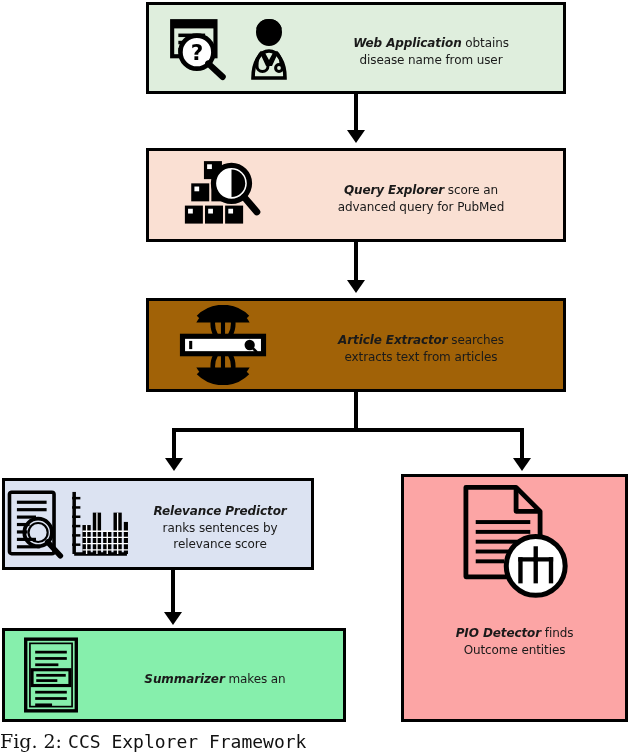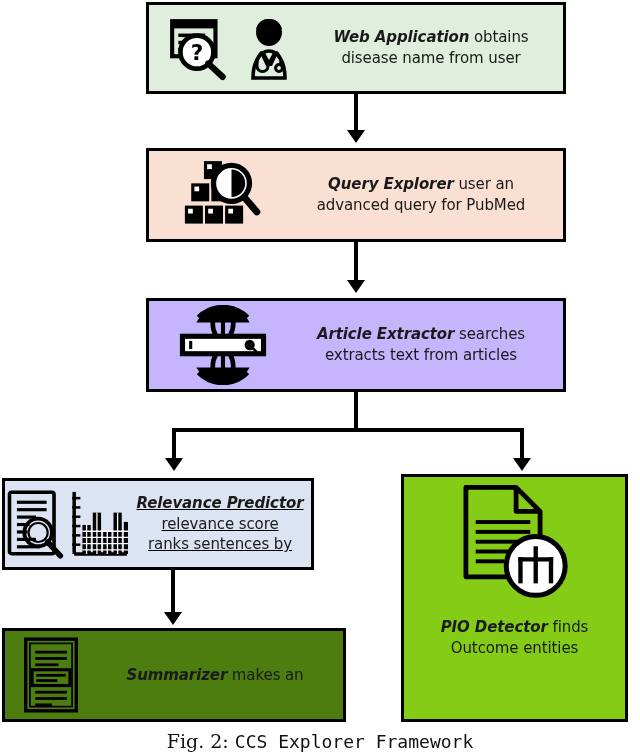--- a/index.html
+++ b/index.html
@@ -38,25 +38,26 @@
 
   .node-icon {
     flex: 0 0 auto;
     display: flex;
     align-items: center;
     justify-content: center;
   }
   .node-text {
     flex: 1 1 auto;
     text-align: center;
-    font-size: 15px;
+    font-size: 12px;
     line-height: 1.38;
     color: #1a1a1a;
     letter-spacing: -0.1px;
     padding: 0 4px;
+    margin-top: 8px;
   }
   .node-text.center-block {
     text-align: center;
   }
   .node-text b {
     font-style: italic;
     font-weight: bold;
   }
 
   
@@ -65,37 +66,36 @@
     background: #dfeedd;
     padding-left: 18px;
   }
   #node-query-generator {
     left: 146px; top: 148px; width: 420px; height: 94px;
     background: #fae0d3;
     padding-left: 18px;
   }
   #node-article-extractor {
     left: 146px; top: 298px; width: 420px; height: 94px;
-    background: #c4b5fd;
+    background: #a16207;
     padding-left: 18px;
   }
   #node-relevance-predictor {
     left: 2px; top: 478px; width: 312px; height: 92px;
     background: #dce3f2;
     padding-left: 0;
-    text-decoration: underline;
   }
   #node-summarizer {
     left: 2px; top: 628px; width: 344px; height: 94px;
-    background: #4d7c0f;
+    background: #86efac;
     padding-left: 10px;
   }
   #node-pio-detector {
     left: 401px; top: 474px; width: 227px; height: 248px;
-    background: #84cc16;
+    background: #fca5a5;
     padding: 6px 6px 10px 6px;
   }
 
   
   .vline {
     position: absolute;
     width: 4px;
     background: #000000;
   }
   .hline {
@@ -125,21 +125,21 @@
 
   #conn-3-line   { left: 171px; top: 570px; height: 42px; }
   #conn-3-arrow  { left: 164px; top: 612px; }
 
   
   #figure-caption {
     position: absolute;
     left: 0;
     top: 730px;
     width: 640px;
-    text-align: center;
+    text-align: left;
     font-family: "DejaVu Serif", serif;
     font-size: 19px;
     color: #111111;
     white-space: nowrap;
   }
   #figure-caption .mono {
     font-family: "DejaVu Sans Mono", monospace;
     font-size: 18px;
   }
 
@@ -197,21 +197,21 @@
         <rect x="21" y="44" width="17" height="17" fill="#000"></rect>
         <rect x="24" y="47" width="4.5" height="4.5" fill="#fff"></rect>
         <rect x="40" y="44" width="17" height="17" fill="#000"></rect>
         <rect x="43" y="47" width="4.5" height="4.5" fill="#fff"></rect>
         <circle cx="46" cy="23" r="17" fill="#fff" stroke="#000" stroke-width="5"></circle>
         <path d="M46 10a13 13 0 0 1 0 26z" fill="#000"></path>
         <line x1="58" y1="36" x2="70" y2="50" stroke="#000" stroke-width="6.5" stroke-linecap="round"></line>
       </svg>
     </div>
     <div class="node-text">
-      <div><b>Query Explorer</b><span> user an</span></div>
+      <div><b>Query Explorer</b><span> score an</span></div>
       <div>advanced query for PubMed</div>
     </div>
   </div>
 
   <div class="vline" id="conn-2-line"></div>
   <div class="arrowhead" id="conn-2-arrow"></div>
 
   <div class="node" id="node-article-extractor">
     <div class="node-icon" style="width:112px;">
       <svg width="96" height="80" viewBox="0 0 92 78" aria-hidden="true">
@@ -290,22 +290,22 @@
           <line x1="13" y1="58" x2="57" y2="58"></line>
           <line x1="17" y1="34" x2="17" y2="62"></line>
           <line x1="27" y1="22" x2="27" y2="62"></line>
           <line x1="37" y1="40" x2="37" y2="62"></line>
           <line x1="47" y1="22" x2="47" y2="62"></line>
         </g>
       </svg>
     </div>
     <div class="node-text">
       <div><b>Relevance Predictor</b></div>
+      <div>ranks sentences by</div>
       <div>relevance score</div>
-      <div>ranks sentences by</div>
     </div>
   </div>
 
   <div class="vline" id="conn-3-line"></div>
   <div class="arrowhead" id="conn-3-arrow"></div>
 
   <div class="node" id="node-summarizer">
     <div class="node-icon" style="width:72px;">
       <svg width="58" height="78" viewBox="0 0 54 74" aria-hidden="true">
         <rect x="3" y="3" width="48" height="68" fill="none" stroke="#000" stroke-width="3.2"></rect>

